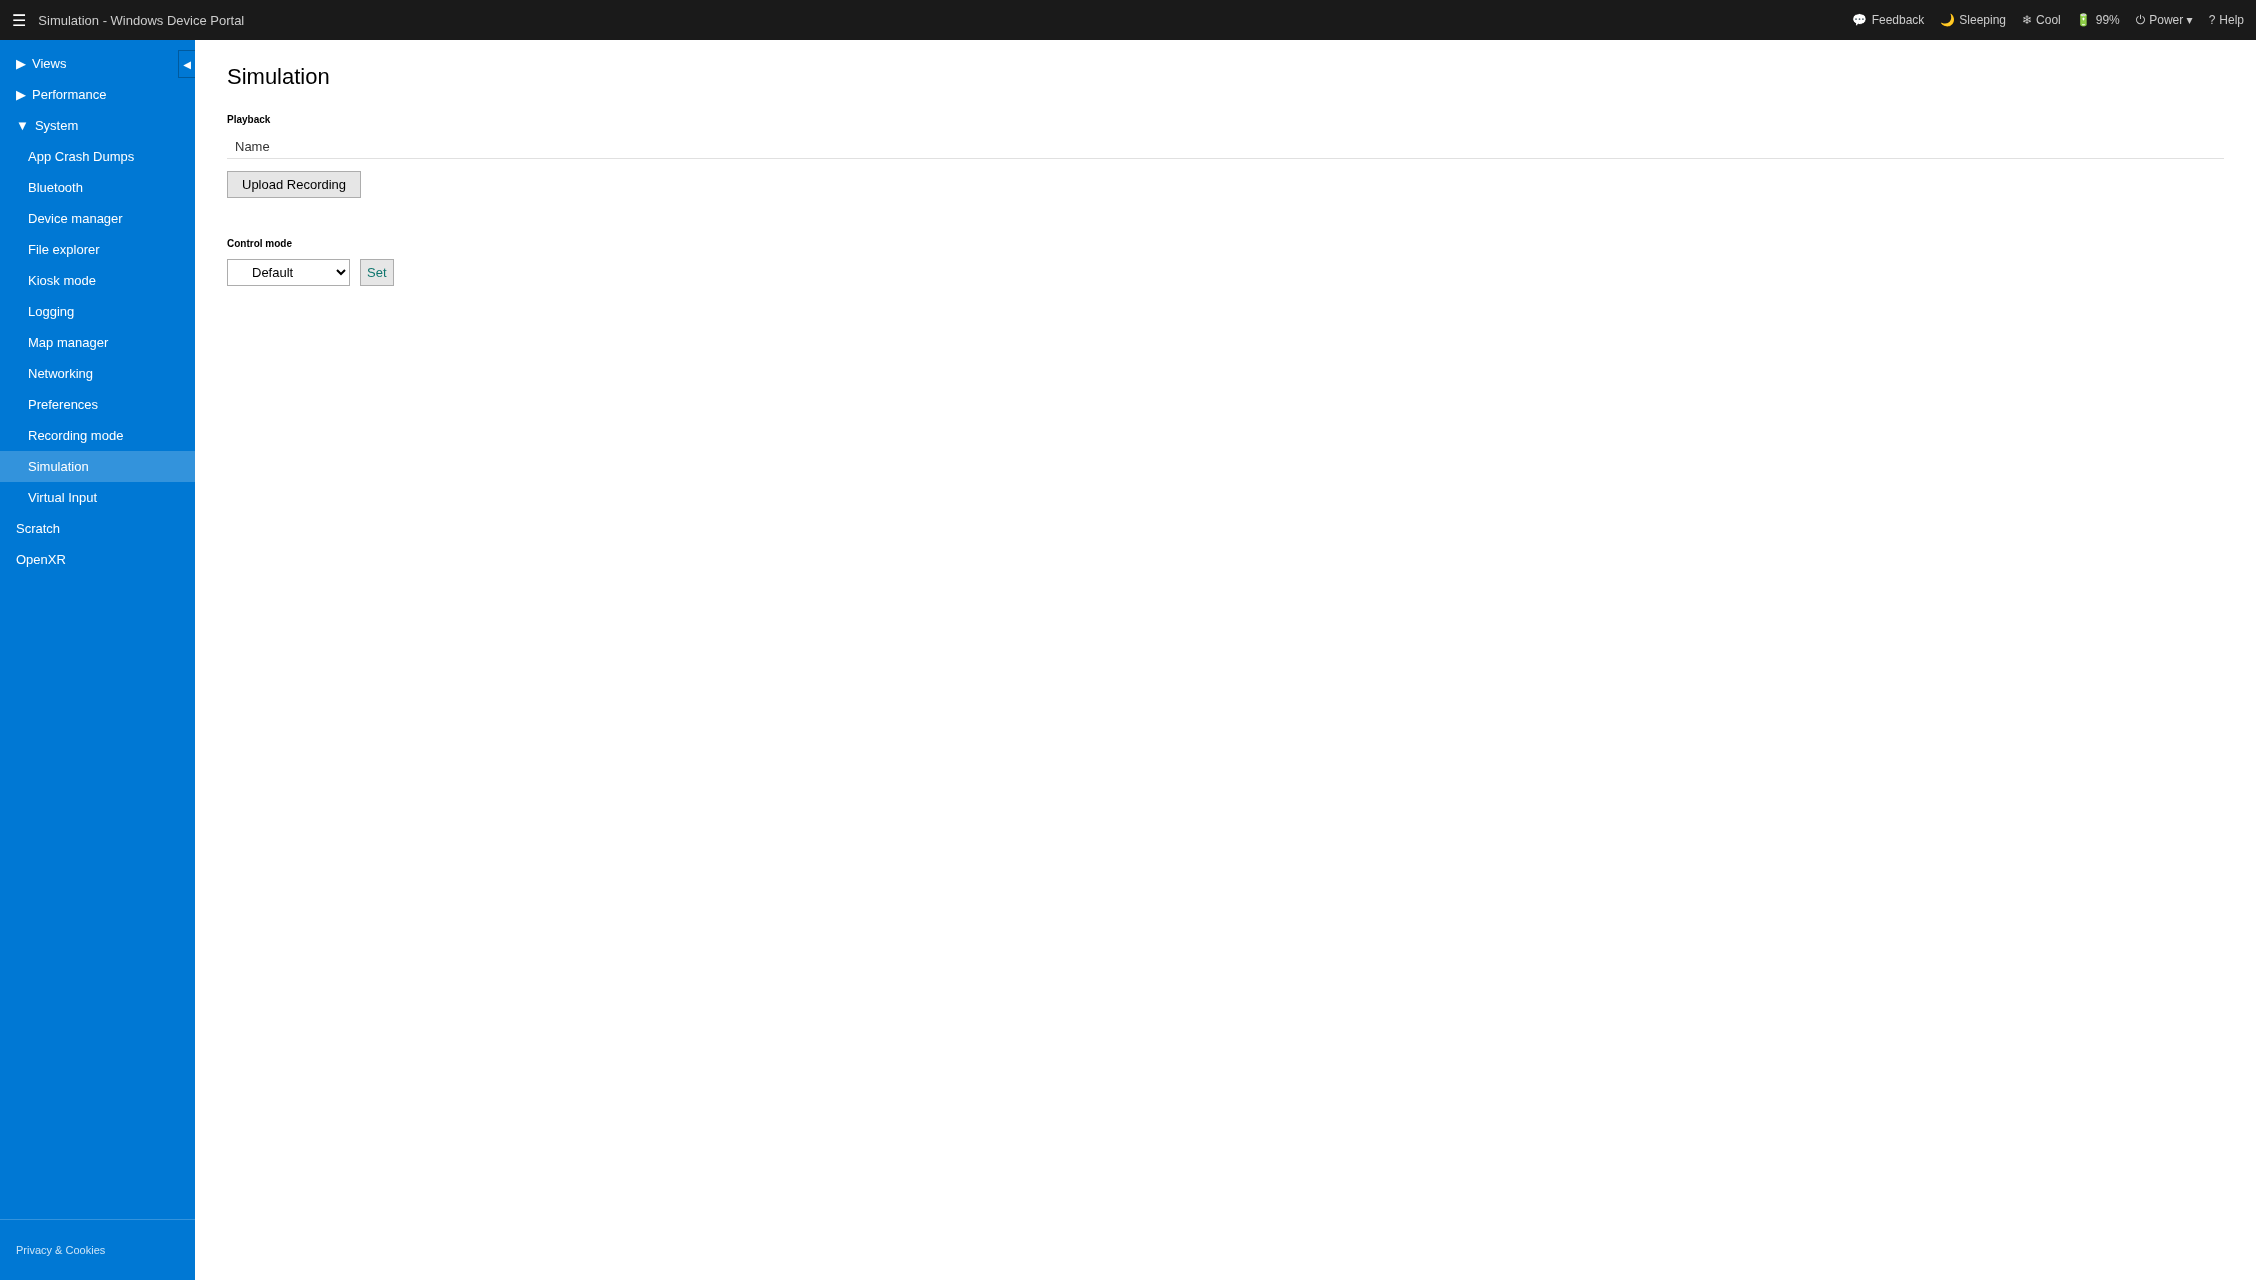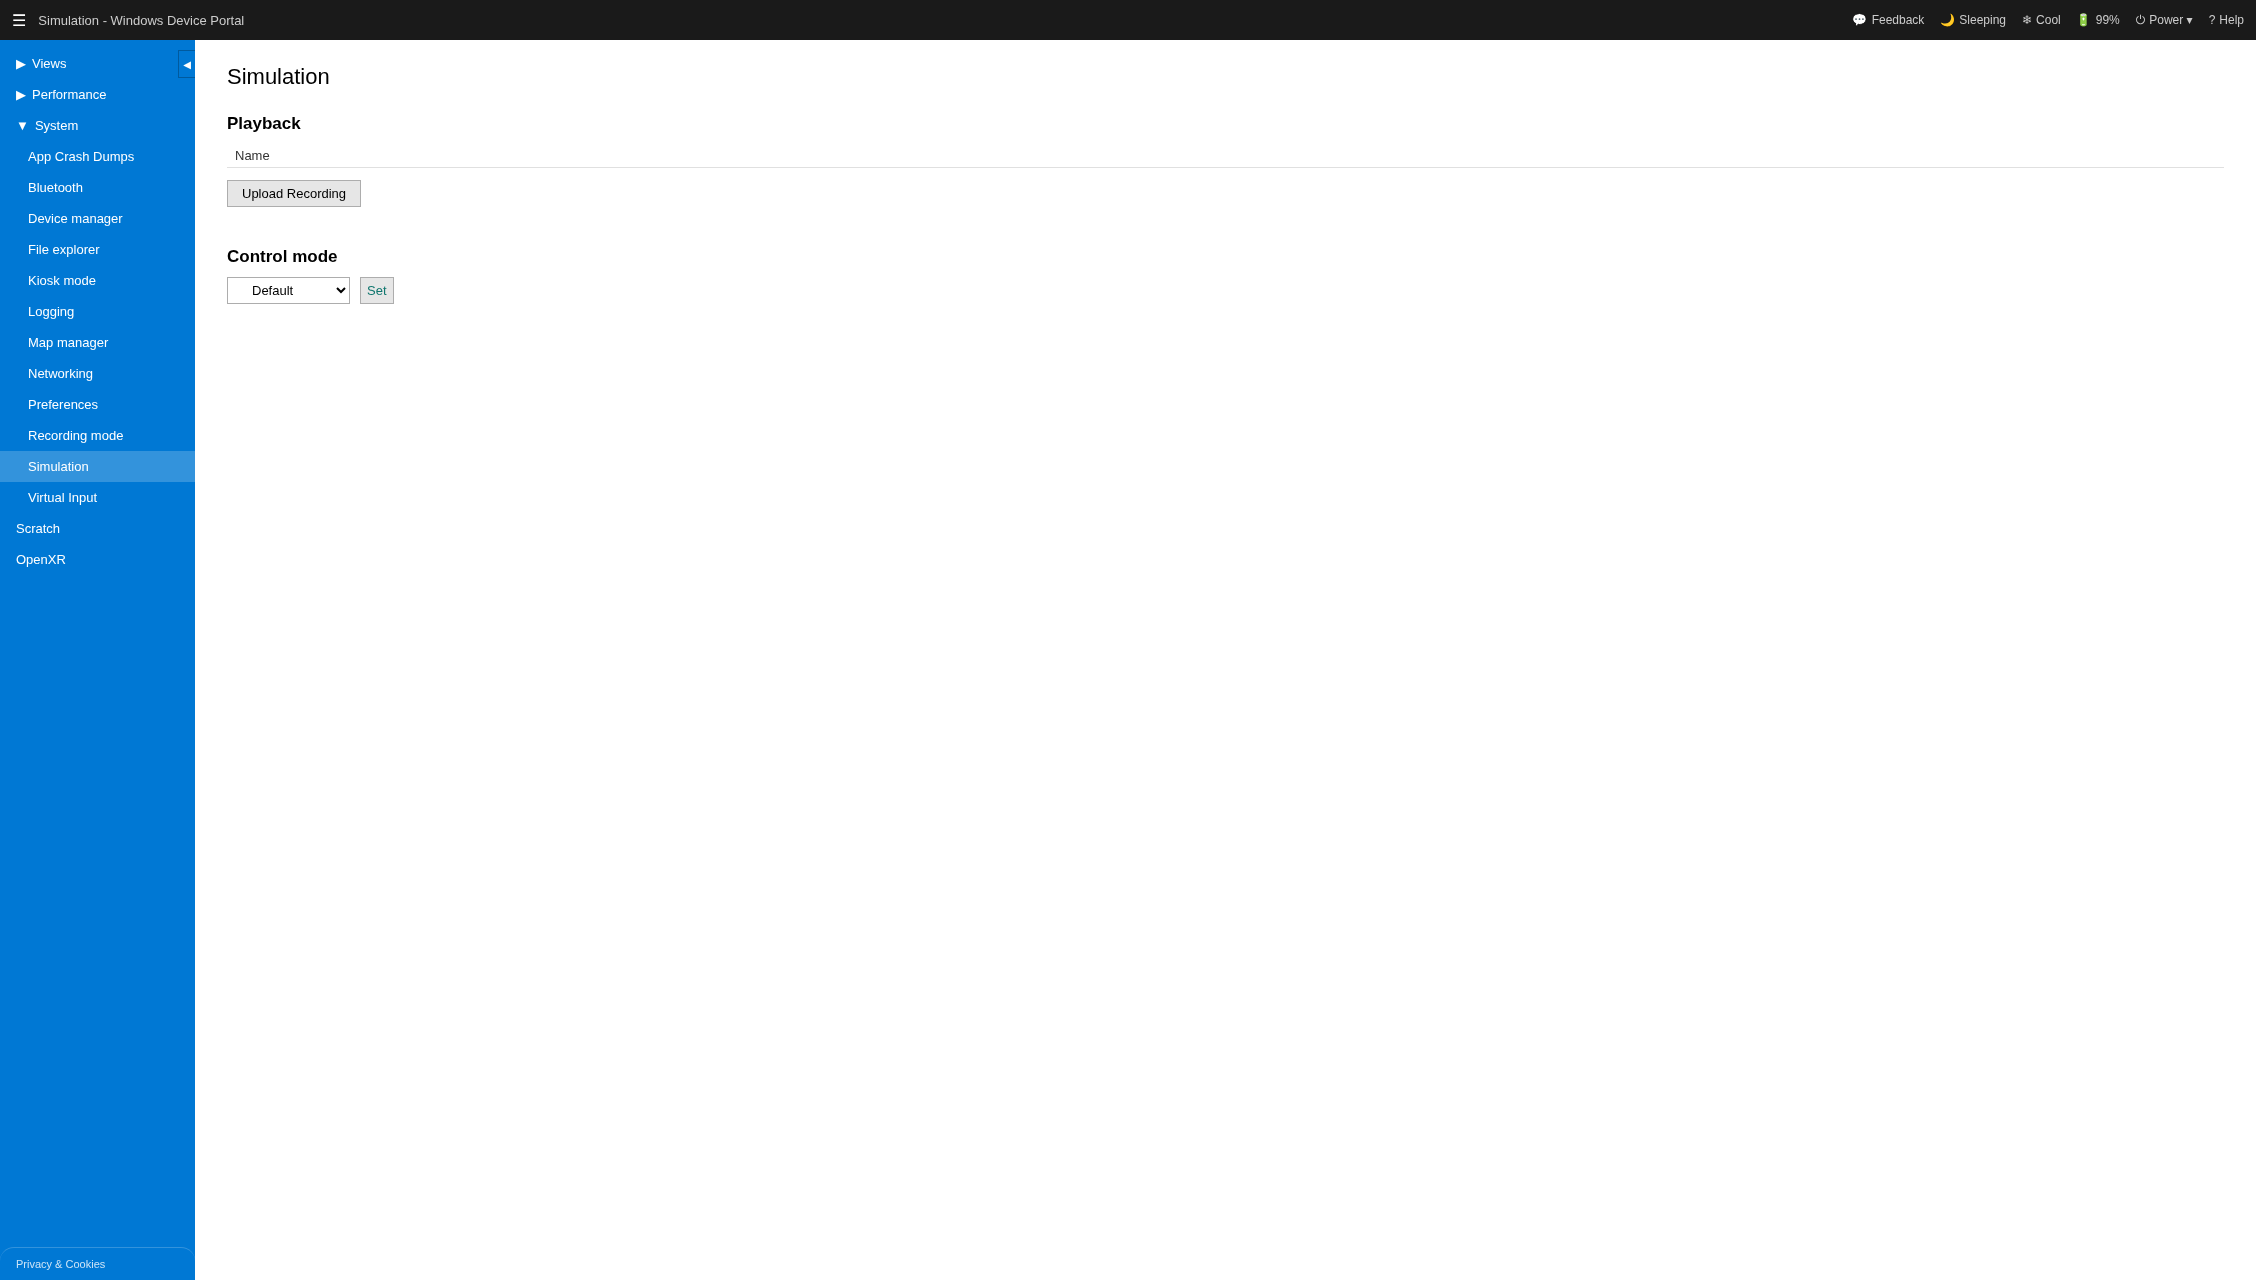--- a/index.html
+++ b/index.html
@@ -97,45 +97,44 @@
       background: rgba(255,255,255,0.2);
       font-weight: 500;
     }
     .sidebar-top-item {
       padding: 8px 16px;
       font-size: 13px;
       cursor: pointer;
       color: #fff;
     }
     .sidebar-footer {
-      padding: 10px 16px;
+      padding: 24px 16px;
       font-size: 11px;
       color: rgba(255,255,255,0.8);
       border-top: 1px solid rgba(255,255,255,0.2);
       cursor: pointer;
-      border-radius: 14px;
     }
 
     
     .content {
       flex: 1;
       background: #fff;
       overflow-y: auto;
       padding: 24px 32px;
     }
     .page-title {
       font-size: 22px;
       font-weight: 300;
       margin-bottom: 24px;
       color: #000;
     }
 
     
     .section-label {
-      font-size: 17px;
+      font-size: 10px;
       font-weight: 600;
       margin-bottom: 10px;
       color: #000;
     }
 
     
     .playback-table {
       width: 100%;
       border-collapse: collapse;
       margin-bottom: 12px;

